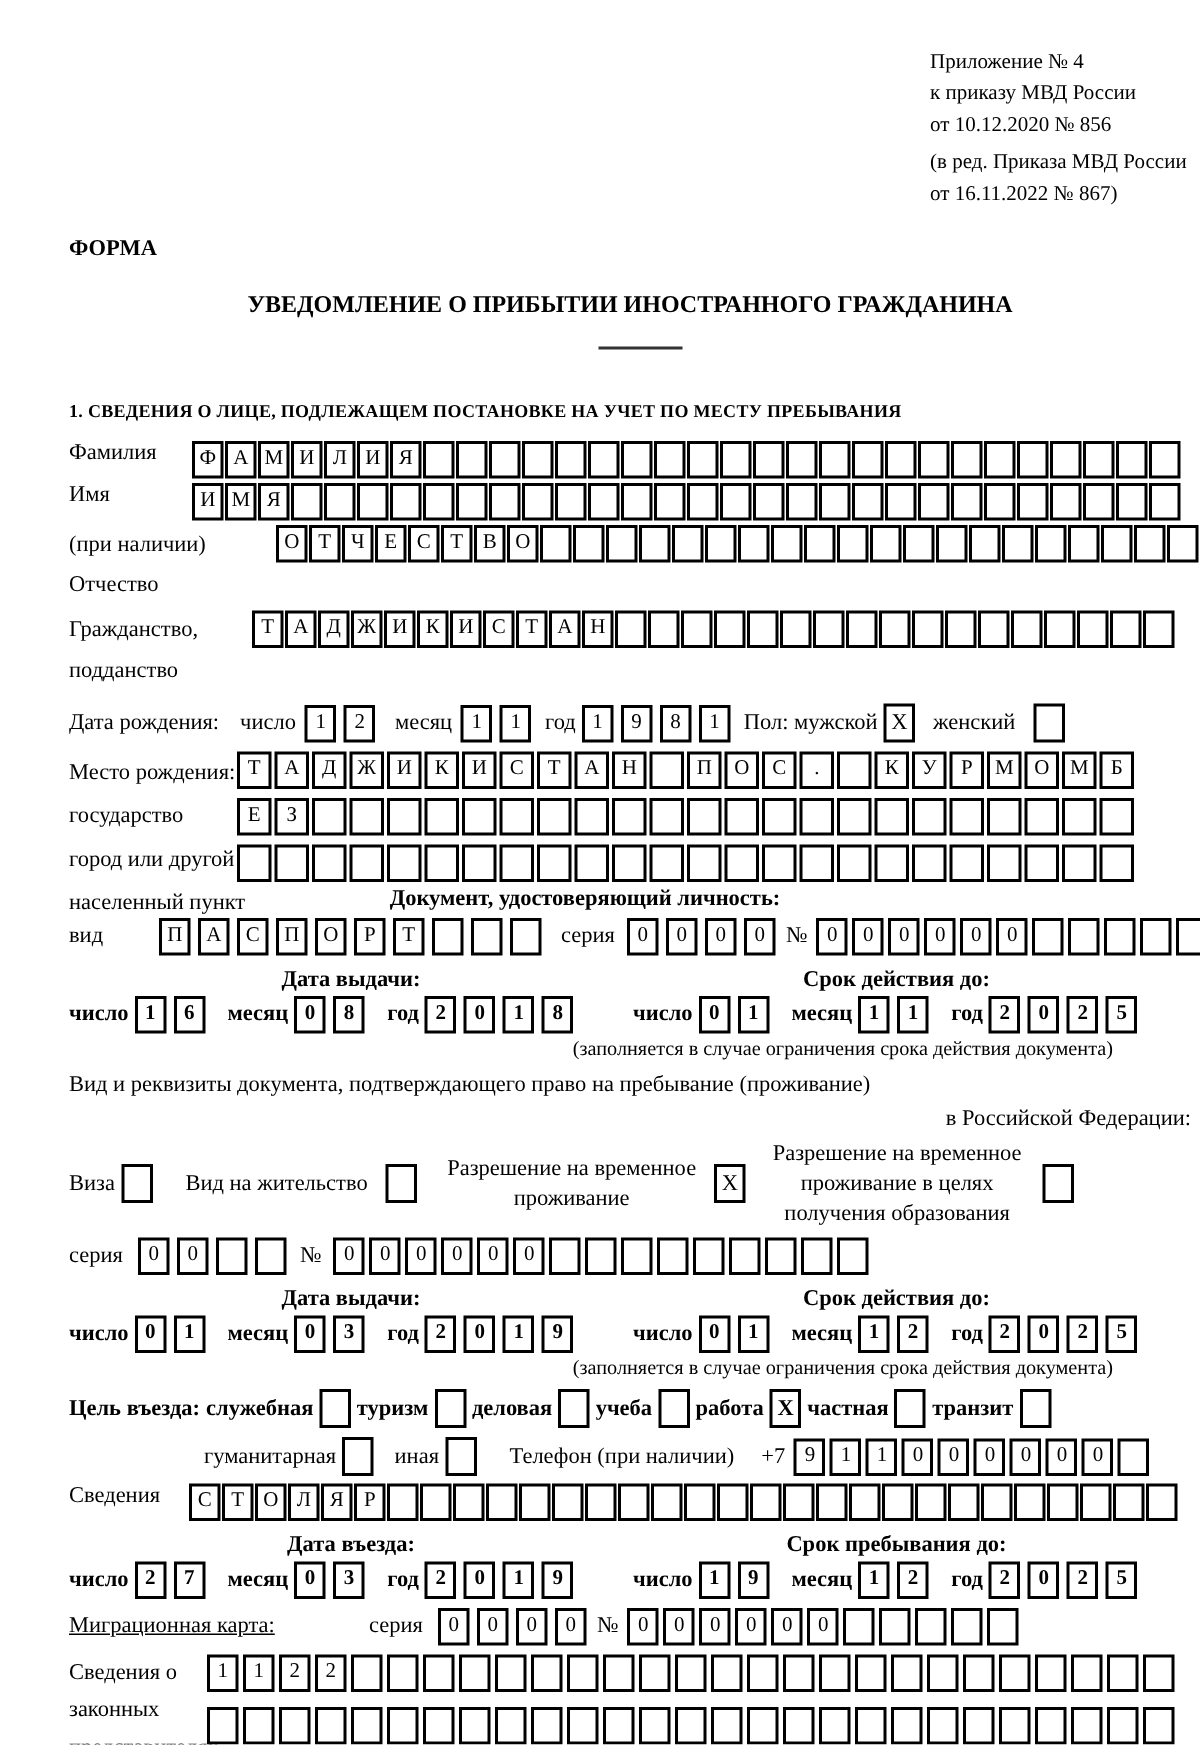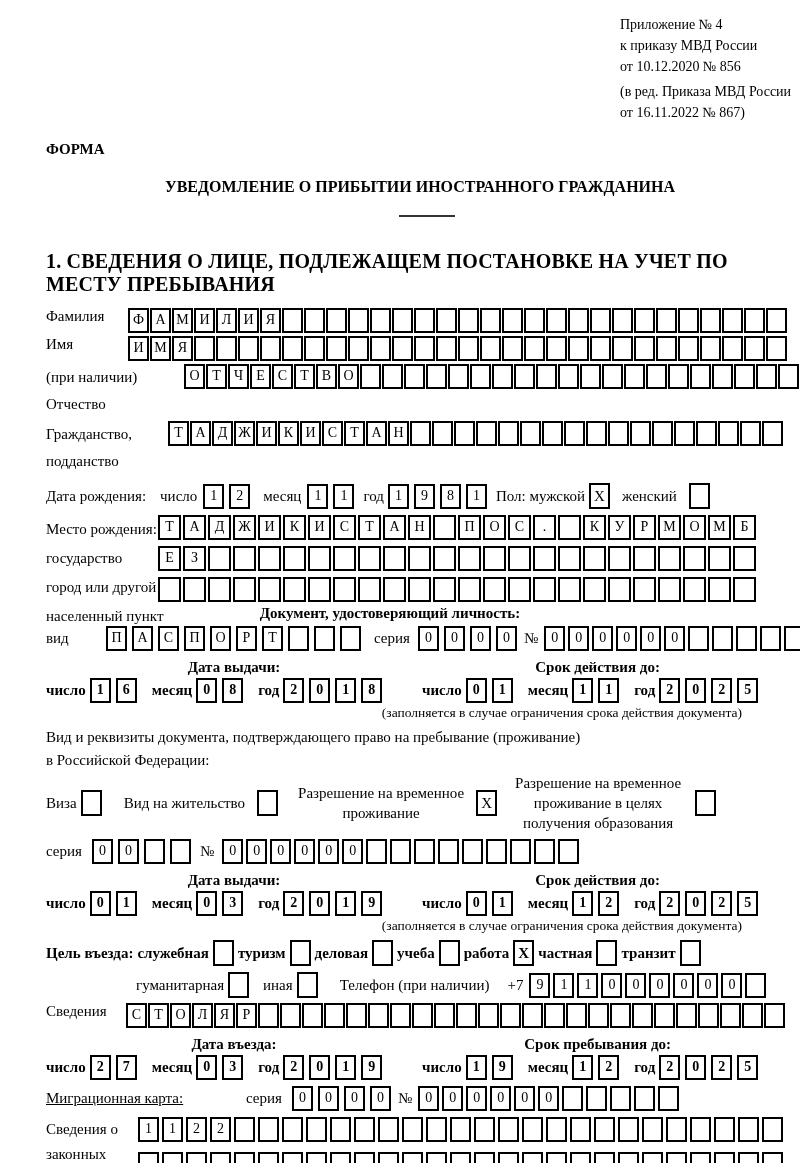--- a/index.html
+++ b/index.html
@@ -1,23 +1,23 @@
 <!DOCTYPE html>
 <html><head>
 <meta charset="utf-8">
 <style>
   html,body{margin:0;padding:0;background:#fff;}
-  .page{width:800px;height:1163px;box-sizing:border-box;padding:14px 6px 10px 46px;
+  .page{width:800px;height:1163px;box-sizing:border-box;padding:31px 6px 10px 46px;
         font-family:"Liberation Serif",serif;font-size:15px;color:#000;overflow:hidden;}
   .appendix{margin-left:574px;line-height:21px;font-size:14px;}
   .appendix .gap{margin-top:4px;}
   .forma{text-align:left;margin:18px 37px 0 0;font-weight:bold;font-size:15px;}
   .title{text-align:center;font-weight:bold;font-size:16px;line-height:25px;margin-top:16px;}
   .blank-line{display:inline-block;width:56px;border-bottom:2px solid #333;height:14px;margin-left:14px;}
-  .sec-head{font-weight:bold;font-size:20px;margin-top:26px;letter-spacing:.2px;}
+  .sec-head{font-weight:bold;font-size:12px;margin-top:26px;letter-spacing:.2px;}
   .row{display:flex;align-items:flex-start;margin-top:3px;}
   .lbl{flex:none;}
   .cell{display:inline-block;box-sizing:border-box;width:21px;height:25px;border:2px solid #000;
         margin-right:1px;text-align:center;font-size:14px;line-height:20px;vertical-align:top;background:#fff;}
   .cells{white-space:nowrap;display:inline-block;}
   .g2 .cell{margin-right:3px;}
   .sp .cell{margin-right:5px;}
   .wd .cell{width:23px;margin-right:2px;}
   .chk{display:inline-block;box-sizing:border-box;width:21px;height:26px;border:2px solid #000;
        text-align:center;font-size:15px;line-height:22px;vertical-align:middle;margin:0 4px;background:#fff;}
@@ -148,21 +148,21 @@
         <span class="dlbl">месяц</span>
         <span class="cells sp"><span class="cell">1</span><span class="cell">1</span></span>
         <span class="dlbl">год</span>
         <span class="cells sp"><span class="cell">2</span><span class="cell">0</span><span class="cell">2</span><span class="cell">5</span></span>
       </div>
     </div>
   </div>
   <div class="note">(заполняется в случае ограничения срока действия документа)</div>
 
   <div style="margin-top:8px;">Вид и реквизиты документа, подтверждающего право на пребывание (проживание)</div>
-  <div style="margin-top:6px;">в Российской Федерации:</div>
+  <div style="margin-top:6px;text-align:right;">в Российской Федерации:</div>
 
   <div class="row inl" style="margin-top:4px;">
     <span style="line-height:28px;">Виза</span>
     <span class="chk" style="margin-right:22px;"></span>
     <span style="line-height:28px;">Вид на жительство</span>
     <span class="chk" style="margin:0 20px 0 12px;"></span>
     <span class="stack">
       <div>Разрешение на временное</div>
       <div>проживание</div>
     </span>

